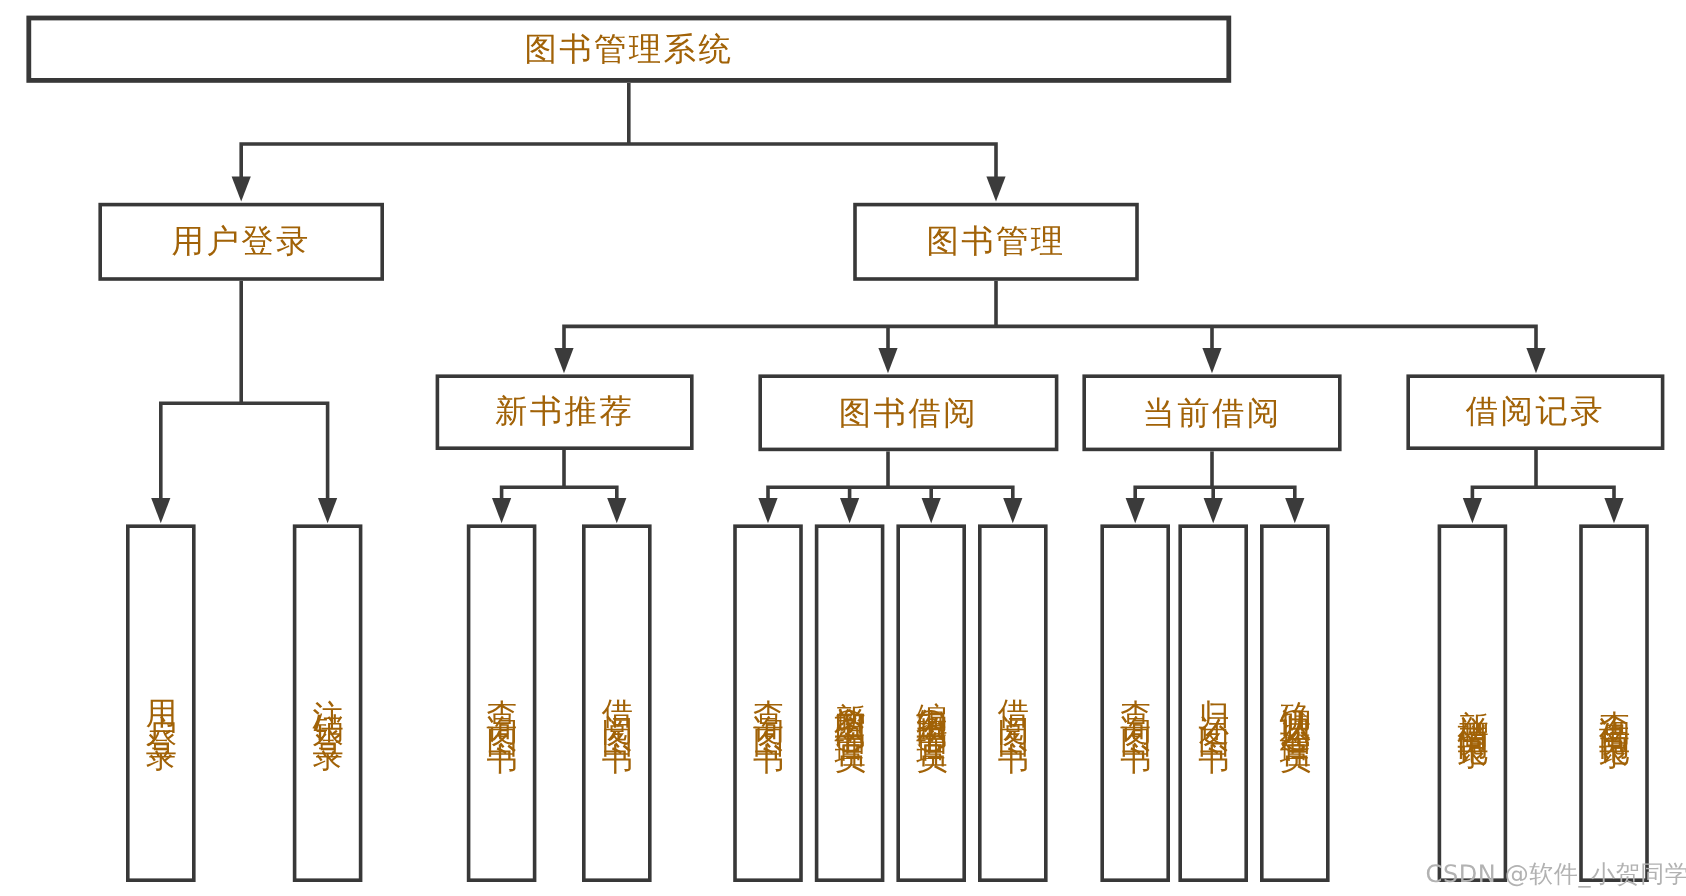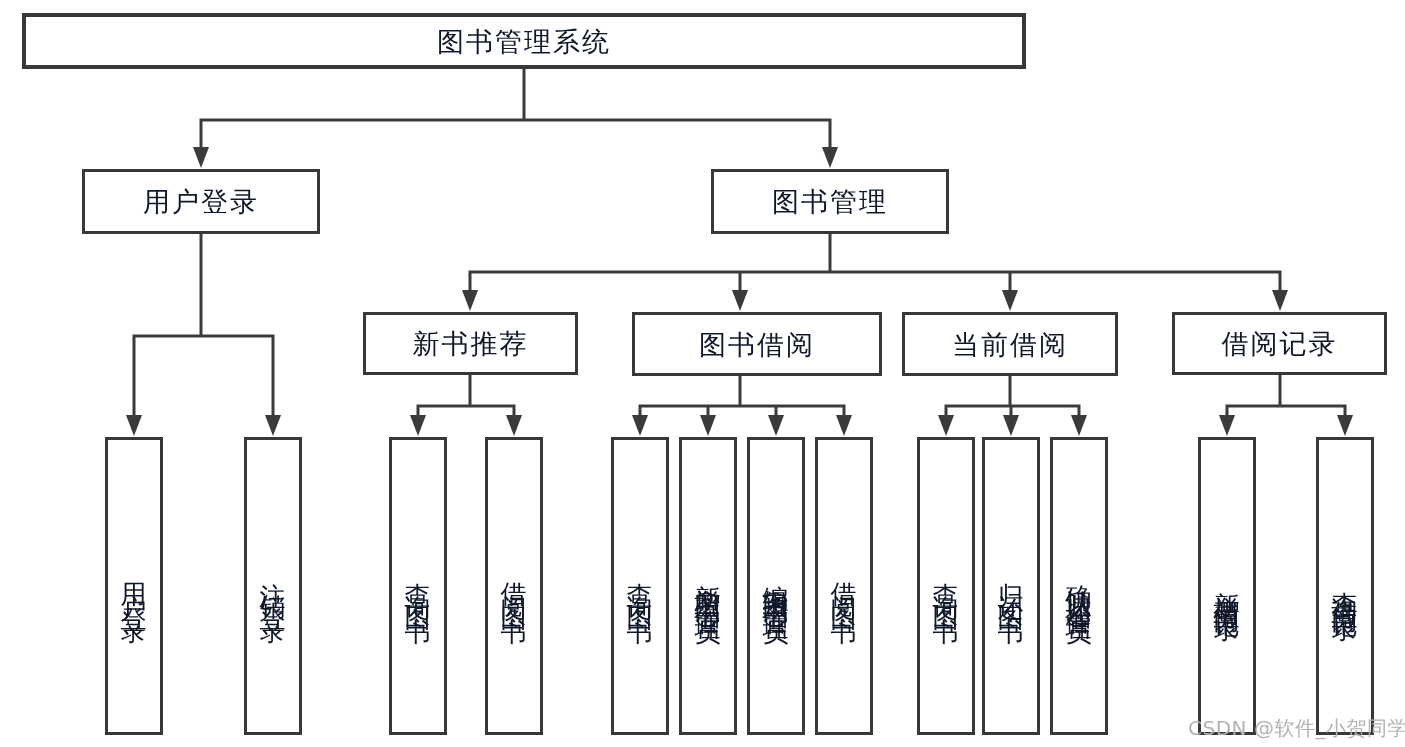--- a/index.html
+++ b/index.html
@@ -24,21 +24,21 @@
     pointer-events: none;
   }
   .node {
     position: absolute;
     box-sizing: border-box;
     border: 3px solid #383838;
     background: #ffffff;
     display: flex;
     align-items: center;
     justify-content: center;
-    color: #0f172a;
+    color: #a16207;
     z-index: 2;
   }
   .node.root { border-width: 4px; }
   .hlbl {
     font-size: 27px;
     letter-spacing: 2px;
     white-space: nowrap;
     line-height: 1;
   }
   .leaf {

